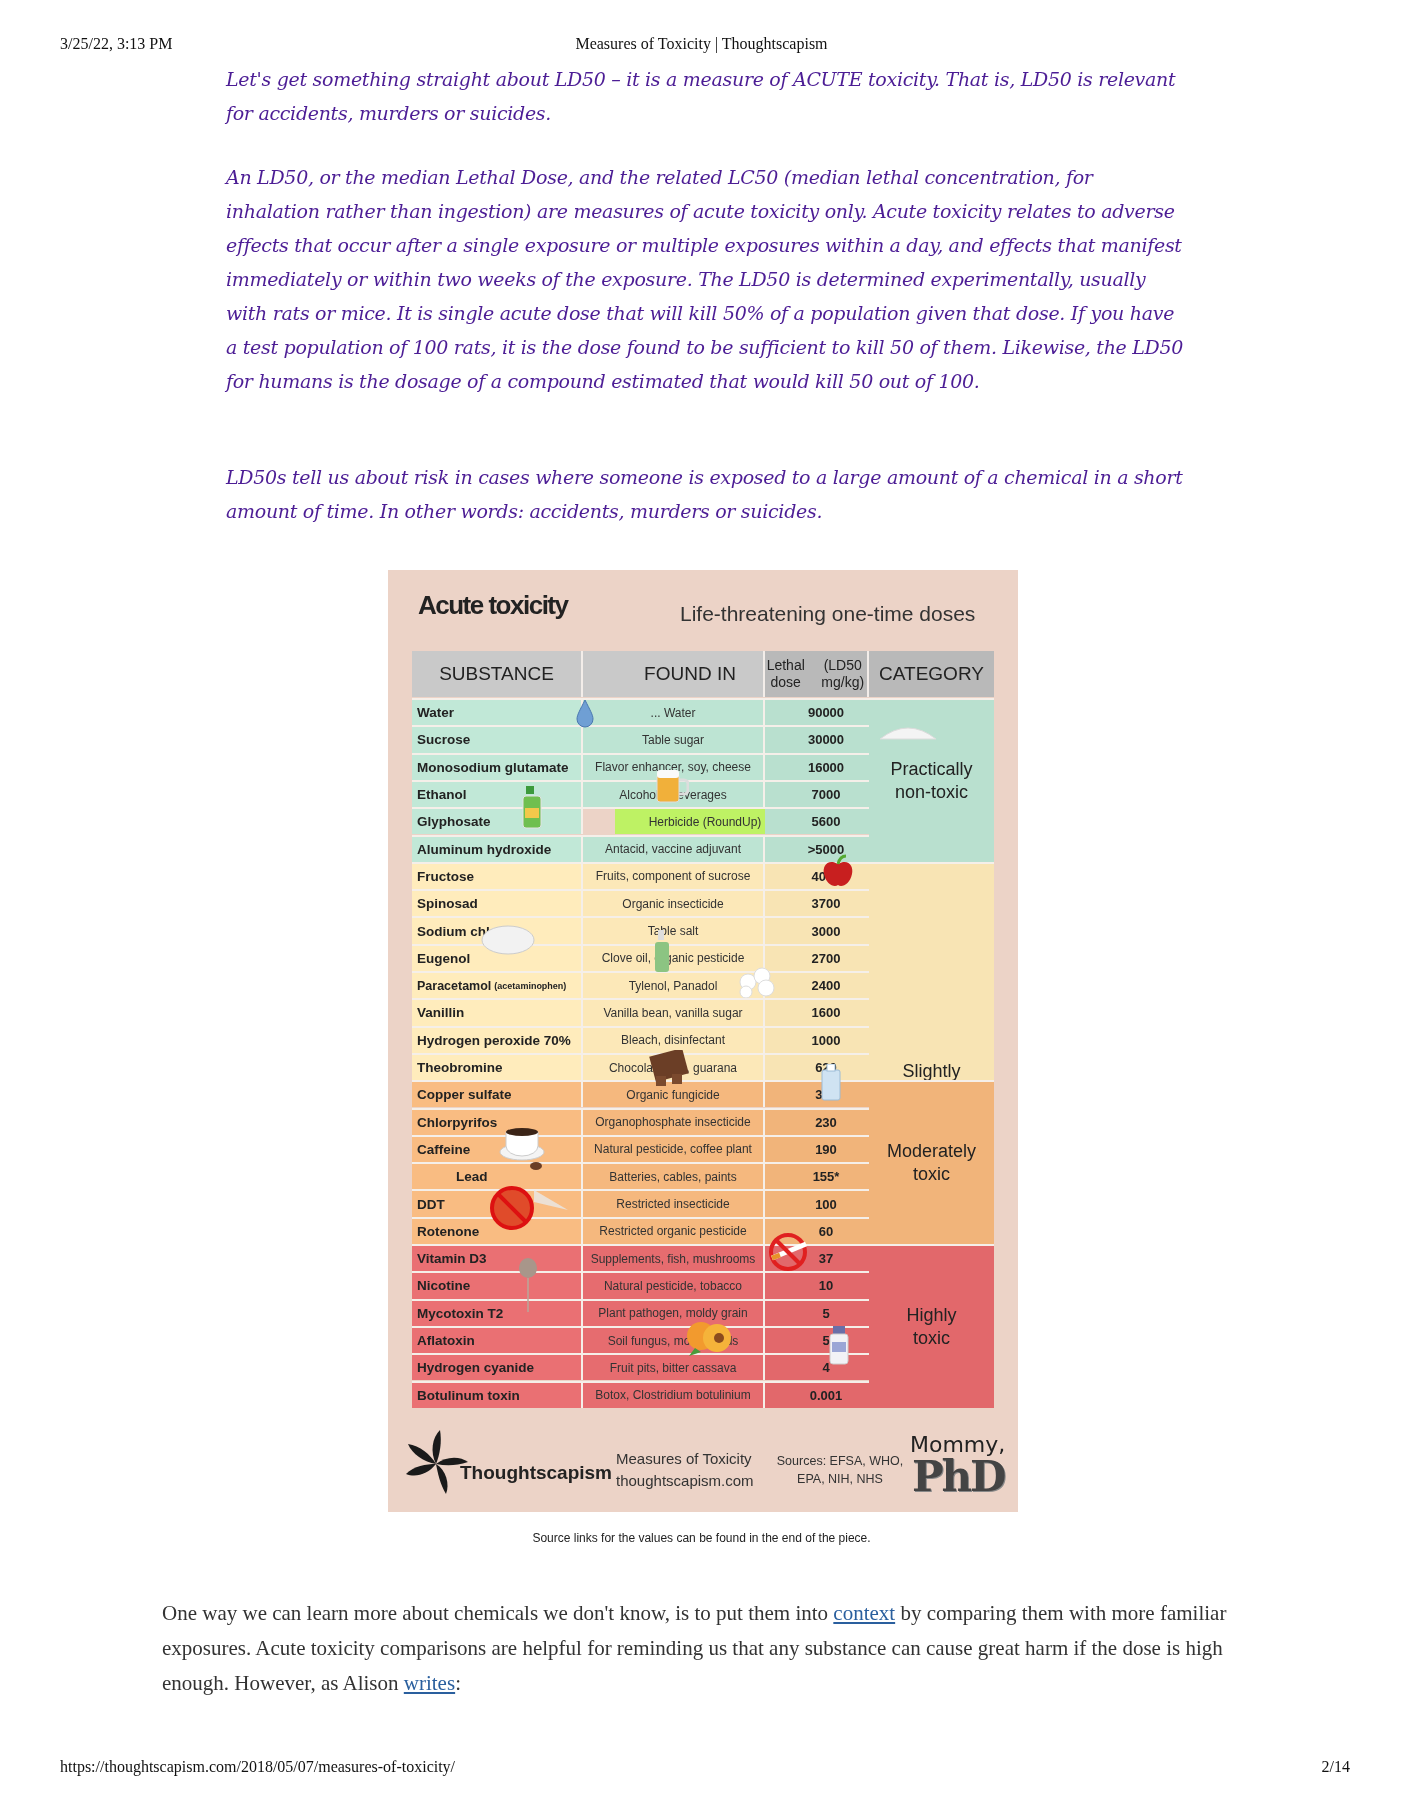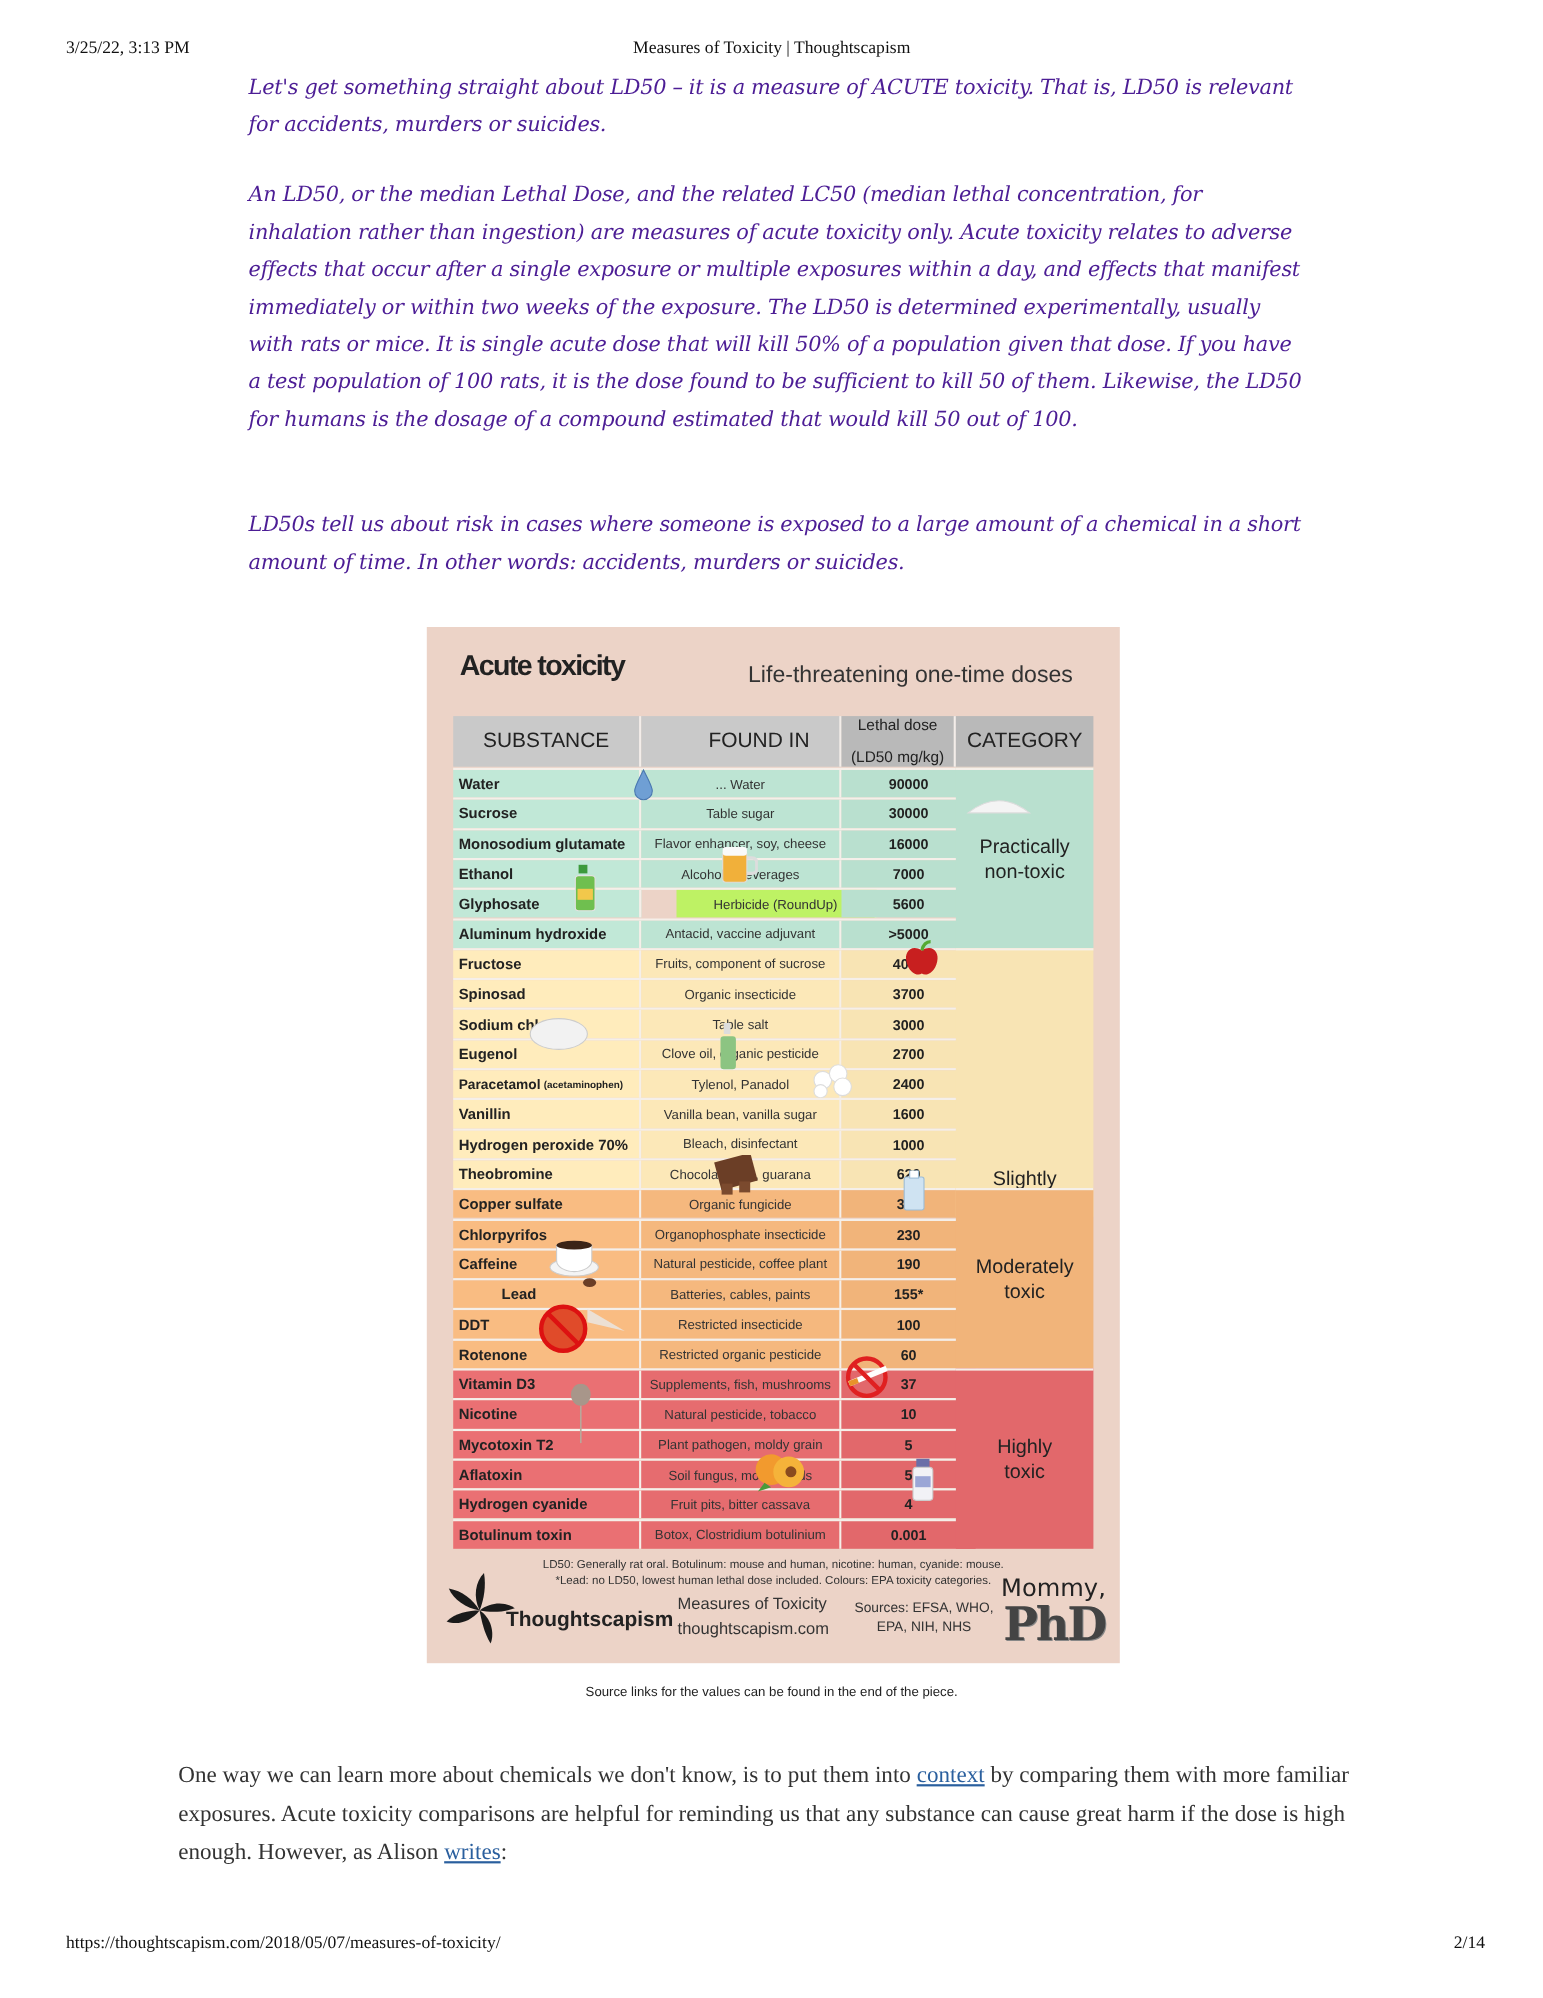--- a/index.html
+++ b/index.html
@@ -51,21 +51,21 @@
 <p class="para" style="top:460px; margin:0;">LD50s tell us about risk in cases where someone is exposed to a large amount of a chemical in a short amount of time. In other words: accidents, murders or suicides.</p>
 
 <div class="info">
   <div class="info-title">Acute toxicity</div>
   <div class="info-sub">Life-threatening one-time doses</div>
 
   <div class="tbl">
     <div class="thead">
       <div class="th big" style="left:0; width:171px;">SUBSTANCE</div>
       <div class="th big" style="left:171px; width:182px;padding-left:34px;">FOUND IN</div>
-      <div class="th small" style="left:353px; width:104px; flex-direction:column;gap:12px;">
+      <div class="th small" style="left:353px; width:104px; flex-direction:row;gap:12px;">
         <span>Lethal dose</span>
         <span>(LD50 mg/kg)</span>
       </div>
       <div class="th cat" style="left:457px; width:125px; border-right:none;">CATEGORY</div>
     </div>
     <div id="rows">
         <div class="row" style="top: 47px;">
           <div class="cell c-sub" style="background: rgb(193, 232, 215);">
             <span>Water</span>
           </div>
@@ -346,24 +346,20 @@
       <circle cx="32" cy="20" r="14" fill="#f5b33a"></circle>
       <circle cx="34" cy="20" r="5" fill="#8a4b1e"></circle>
       <path d="M10 30 L4 38 L16 34z" fill="#4a9a3a"></path>
     </svg>
   <svg class="deco" style="left:440px; top:756px;" width="22" height="40">
       <rect x="5" y="0" width="12" height="8" fill="#6a6fa8"></rect>
       <rect x="2" y="8" width="18" height="30" rx="3" fill="#f2f2f6" stroke="#ccc"></rect>
       <rect x="4" y="16" width="14" height="10" fill="#9ba6d6"></rect>
     </svg>
 
-  <div class="foot1">
-    <div>LD50: Generally rat oral. Botulinum: mouse and human, nicotine: human, cyanide: mouse.</div>
-    <div>*Lead: no LD50, lowest human lethal dose included. Colours: EPA toxicity categories.</div>
-  </div>
   <svg class="logo-flower" viewBox="0 0 72 72">
     <g fill="#1a1a1a" transform="translate(36 36)">
       <path d="M0 0 C-6 -12 -4 -26 4 -34 C6 -22 4 -10 0 0Z"></path>
       <path d="M0 0 C10 -8 24 -8 32 -2 C20 2 10 2 0 0Z"></path>
       <path d="M0 0 C10 6 14 20 10 30 C4 20 2 10 0 0Z"></path>
       <path d="M0 0 C-8 10 -20 14 -30 10 C-22 2 -10 0 0 0Z"></path>
       <path d="M0 0 C-12 -2 -24 -10 -28 -20 C-16 -18 -6 -10 0 0Z"></path>
     </g>
   </svg>
   <div class="brand">Thoughtscapism</div>

